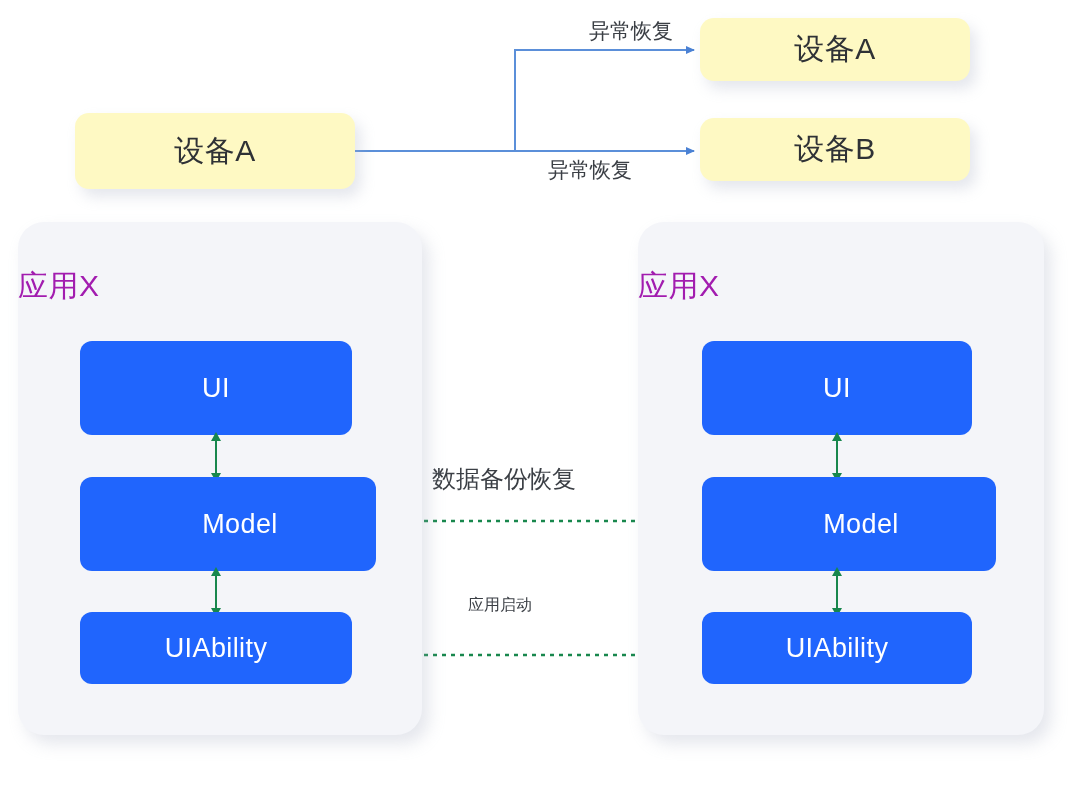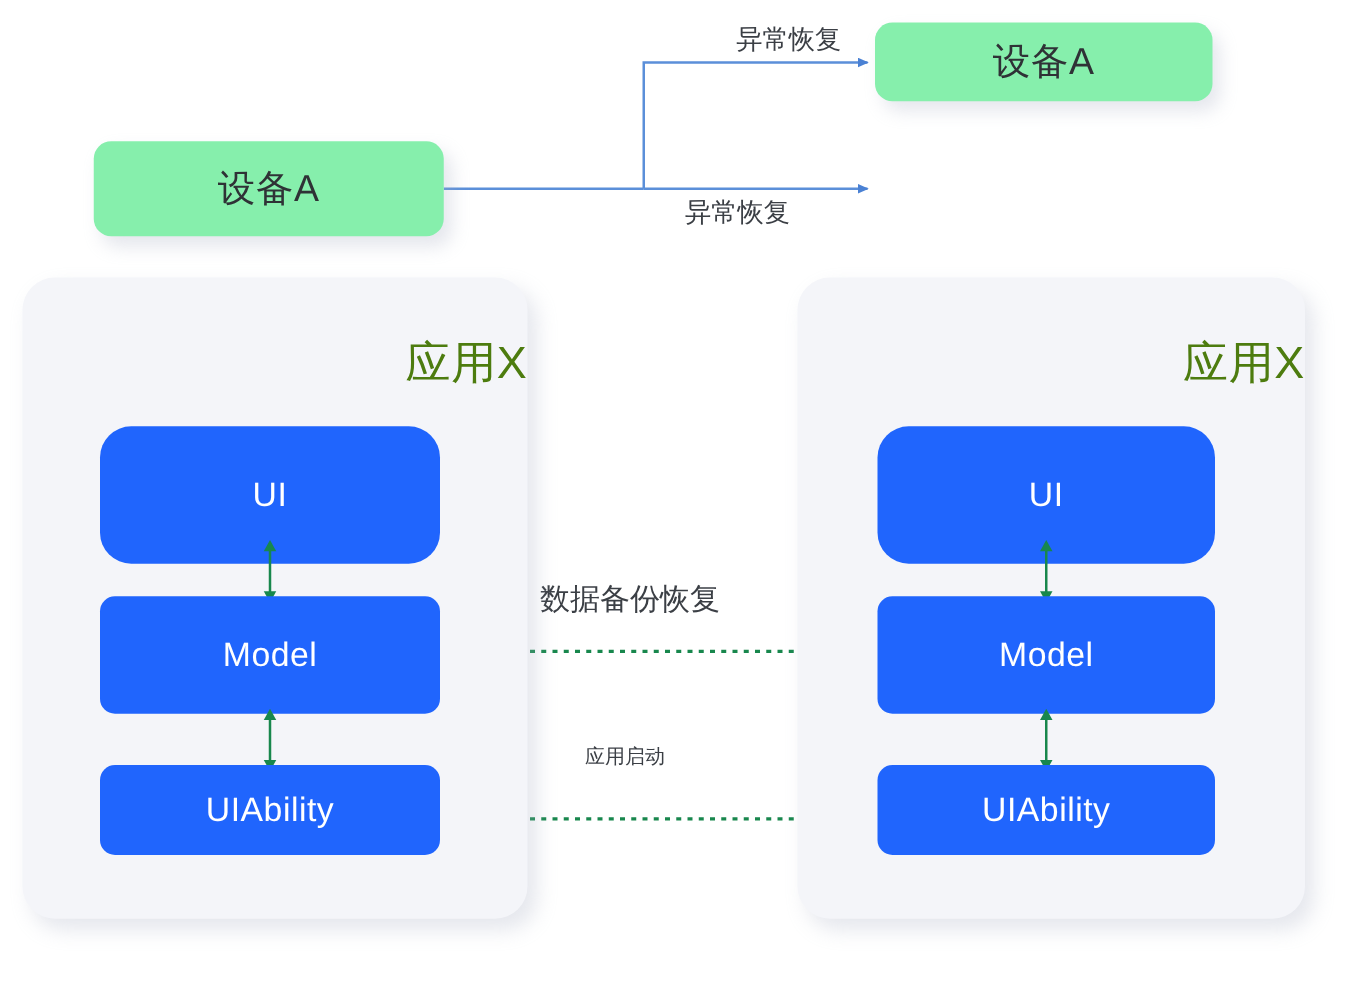--- a/index.html
+++ b/index.html
@@ -14,21 +14,21 @@
     position: relative;
     width: 1080px;
     height: 790px;
     background: #ffffff;
     overflow: hidden;
   }
 
   
   .device-box {
     position: absolute;
-    background: #86efac;
+    background: #fef9c3;
     border-radius: 14px;
     box-shadow: 6px 8px 14px rgba(170,176,196,0.30);
     display: flex;
     align-items: center;
     justify-content: center;
     color: #2f3236;
     font-size: 30px;
     letter-spacing: 0.5px;
   }
   #device-a-left { left: 75px;  top: 113px; width: 280px; height: 76px; }
@@ -63,39 +63,39 @@
     box-shadow: 7px 9px 16px rgba(170,176,196,0.30);
   }
   #panel-left  { left: 18px;  top: 222px; width: 404px; height: 513px; }
   #panel-right { left: 638px; top: 222px; width: 406px; height: 513px; }
 
   .panel-title {
     position: absolute;
     left: 0;
     width: 100%;
     top: 44px;
-    text-align: right;
-    font-size: 36px;
-    color: #4d7c0f;
+    text-align: left;
+    font-size: 30px;
+    color: #a21caf;
     letter-spacing: 0.5px;
   }
 
   .layer-box {
     position: absolute;
     background: #2065fd;
     border-radius: 12px;
     display: flex;
     align-items: center;
     justify-content: center;
     color: #ffffff;
     font-size: 27px;
     letter-spacing: 0.4px;
   }
-  .layer-ui        { top: 119px; height: 110px; border-radius: 25px; }
-  .layer-model     { top: 255px; height: 94px; }
+  .layer-ui        { top: 119px; height: 94px; }
+  .layer-model     { top: 255px; height: 94px; padding-left: 24px; }
   .layer-uiability { top: 390px; height: 72px; }
 
   #panel-left  .layer-box { left: 62px; width: 272px; }
   #panel-right .layer-box { left: 64px; width: 270px; }
 
   
   .vert-arrow {
     position: absolute;
     width: 18px;
     height: 50px;
@@ -153,20 +153,23 @@
   </svg>
 
   <div class="device-box" id="device-a-left">
     <span>设备A</span>
   </div>
 
   <div class="device-box" id="device-a-right">
     <span>设备A</span>
   </div>
 
+  <div class="device-box" id="device-b-right">
+    <span>设备B</span>
+  </div>
 
   <div class="edge-label" id="label-exception">异常恢复</div>
 
   <div class="edge-label" id="label-crossdevice">异常恢复</div>
 
   <div class="edge-label" id="label-databackup">数据备份恢复</div>
 
   <div class="edge-label" id="label-appstart">应用启动</div>
 
   <div class="app-panel" id="panel-left">

